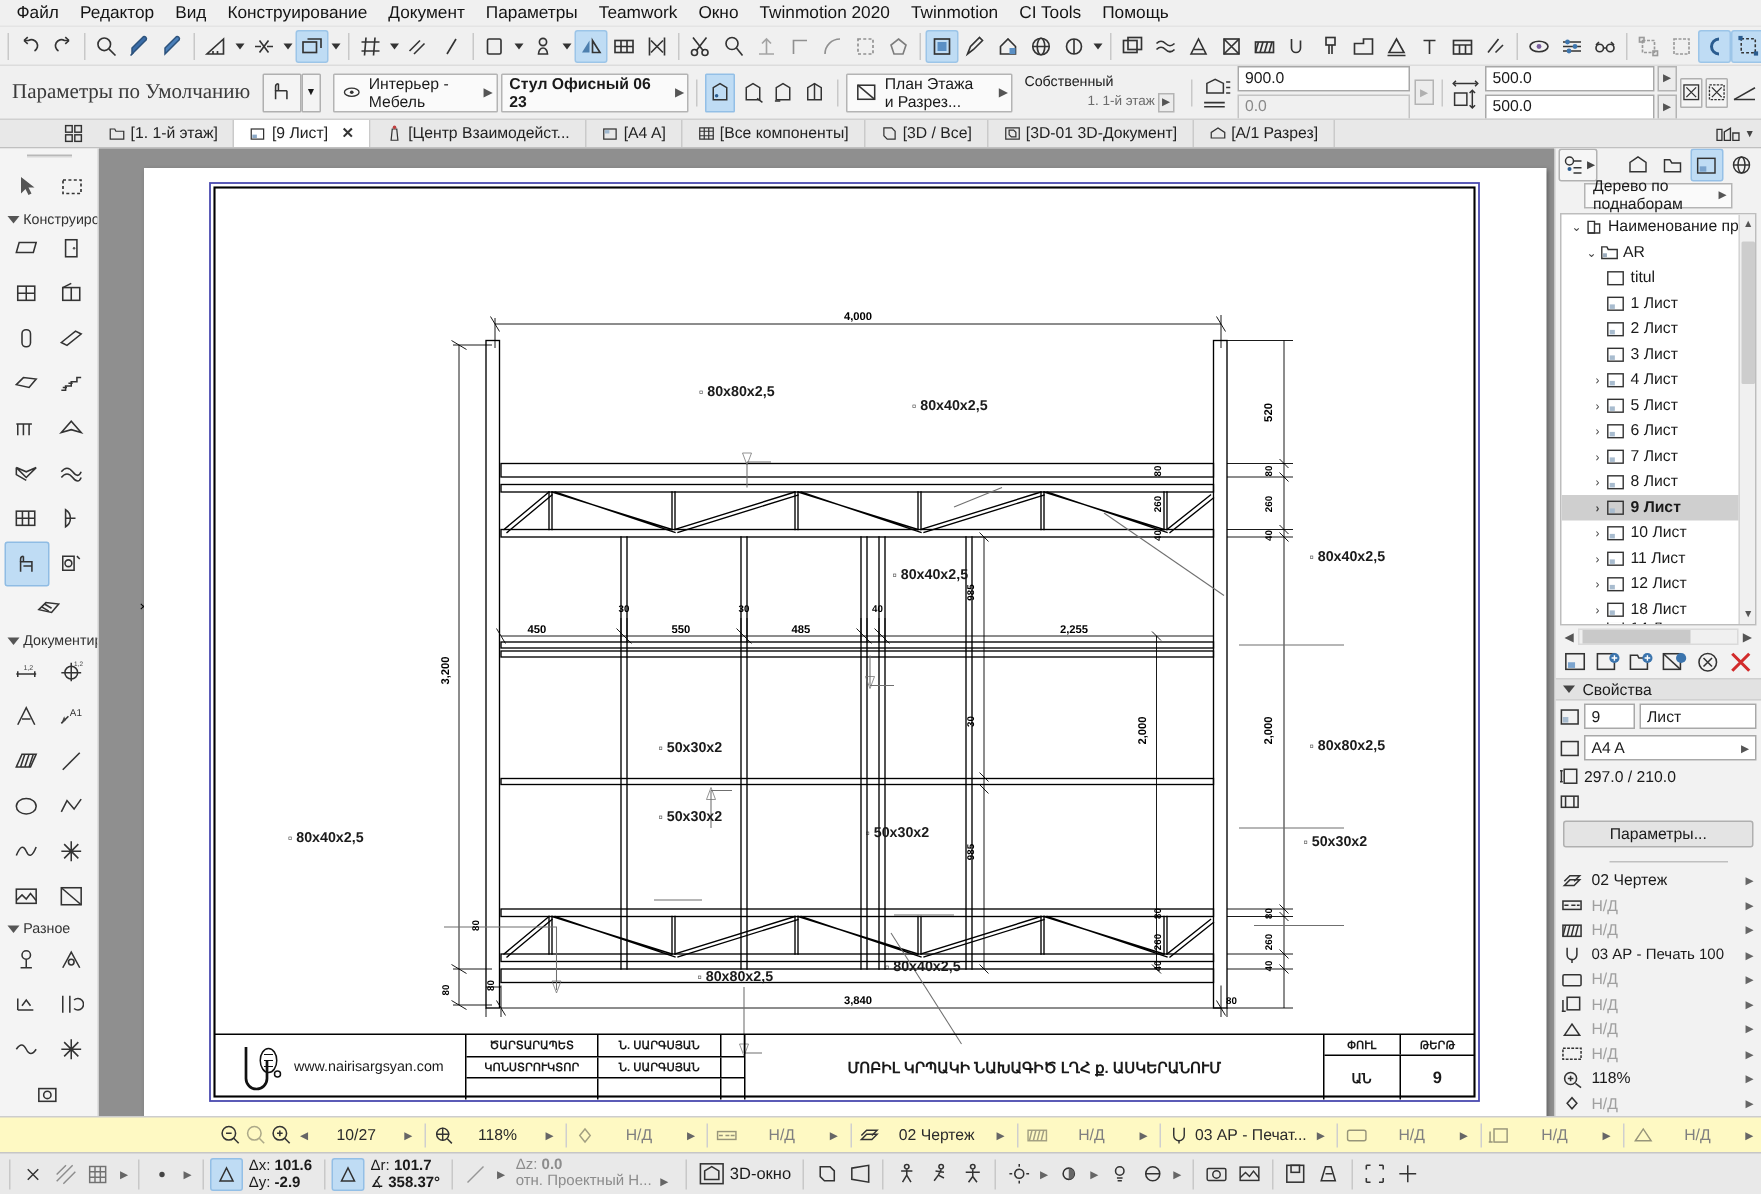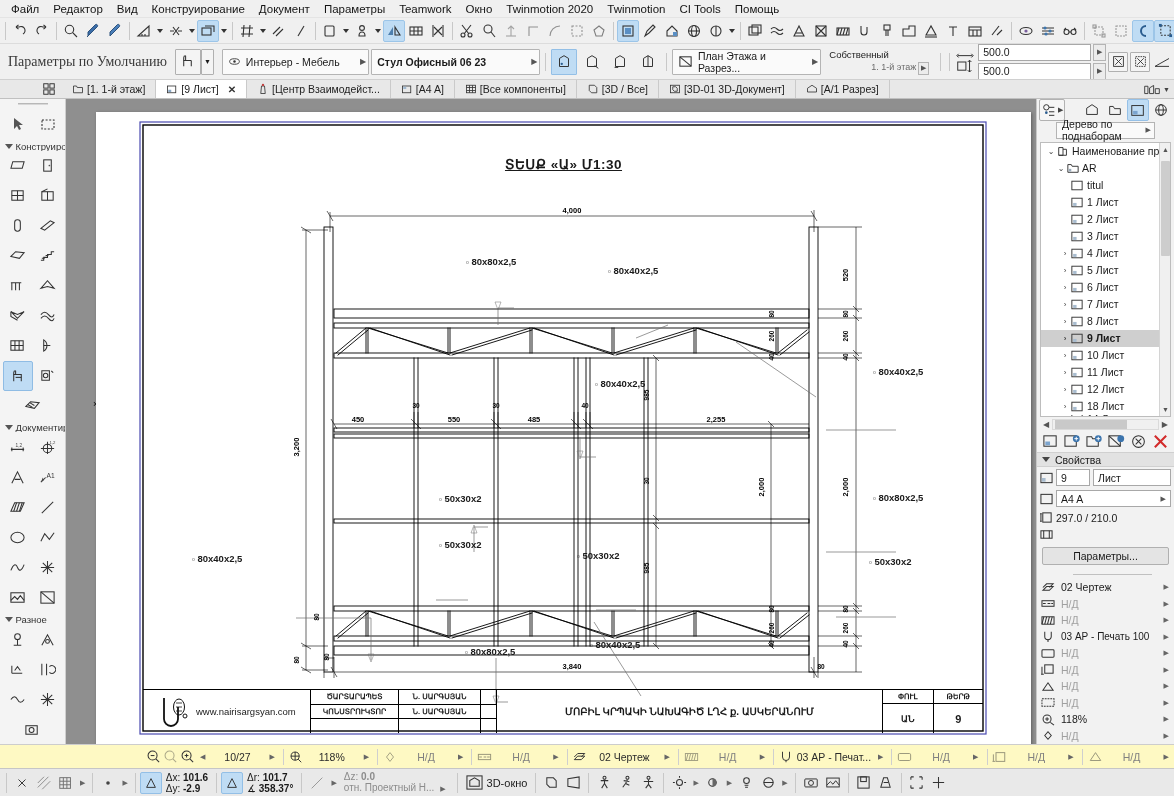--- a/index.html
+++ b/index.html
@@ -571,20 +571,34 @@
       <span class="arr">▶</span>
     </div>
     <div style="display:flex;flex-direction:column;justify-content:center;height:32px;padding:0 6px;min-width:112px">
       <span style="font-size:9.5px">Собственный</span>
       <div style="display:flex;align-items:flex-start;justify-content:flex-end;gap:2px;margin-top:2px">
         <span style="font-size:9px;color:#6b6b6b">1. 1-й этаж</span>
         <span class="sm-arrow" style="height:13px;width:11px">▶</span>
       </div>
     </div>
     <div class="tsep"></div>
+    <div style="display:flex;align-items:center;gap:3px">
+      <span>
+          <svg width="22" height="24" viewBox="0 0 24 26">
+            <path class="nb" d="M5 13 L5 6 L11 3 L17 6 L17 13 Z"></path>
+            <path class="nb" d="M3 20 L18 20 M3 23 L18 23"></path>
+            <path class="nb" d="M19 5 L22 5 M19 9 L22 9 M19 13 L22 13"></path>
+          </svg>
+        </span>
+      <div style="display:flex;flex-direction:column;gap:2px">
+        <span class="ib-field" style="width:115px">900.0</span>
+        <span class="ib-field dim" style="width:115px">0.0</span>
+      </div>
+      <span class="sm-arrow" style="height:17px;color:#b0b0b0">▶</span>
+    </div>
     <div class="tsep"></div>
     <div style="display:flex;align-items:center;gap:3px">
       <span>
           <svg width="20" height="24" viewBox="0 0 22 26">
             <path class="nb" d="M3 6 L19 6 M4 4 L2 6 L4 8 M18 4 L20 6 L18 8"></path>
             <rect class="nb" x="3" y="13" width="9" height="9"></rect>
             <path class="nb" d="M16 11 L16 24 M14 13 L16 11 L18 13 M14 22 L16 24 L18 22"></path>
           </svg>
         </span>
       <div style="display:flex;flex-direction:column;gap:2px">
@@ -1109,21 +1123,20 @@
             <text transform="translate(678,245) rotate(-90)" font-size="6.5">40</text>
             <text transform="translate(678,497) rotate(-90)" font-size="6.5">80</text>
             <text transform="translate(678,516) rotate(-90)" font-size="6.5">260</text>
             <text transform="translate(678,532) rotate(-90)" font-size="6.5">40</text>
             <text transform="translate(223,505) rotate(-90)" font-size="6.5">80</text>
             <text transform="translate(233,545) rotate(-90)" font-size="6.5">80</text>
             <text x="725" y="557" font-size="6.5">80</text>
           </g>
         </svg>
 
-        <div style="position:absolute;left:0;right:0;top:44px;text-align:center;font-size:13.5px;font-weight:bold;text-decoration:underline;letter-spacing:.5px">ՏԵՍՔ «Ա»  Մ1:30</div>
 
         <div>
           <span style="position:absolute;left:370px;top:144px;font-size:9.5px;font-weight:bold"><span style="font-size:8px">▫</span> <span>80x80x2,5</span></span>
           <span style="position:absolute;left:512px;top:153px;font-size:9.5px;font-weight:bold"><span style="font-size:8px">▫</span> <span>80x40x2,5</span></span>
           <span style="position:absolute;left:777px;top:254px;font-size:9.5px;font-weight:bold"><span style="font-size:8px">▫</span> <span>80x40x2,5</span></span>
           <span style="position:absolute;left:499px;top:266px;font-size:9.5px;font-weight:bold"><span style="font-size:8px">▫</span> <span>80x40x2,5</span></span>
           <span style="position:absolute;left:343px;top:381px;font-size:9.5px;font-weight:bold"><span style="font-size:8px">▫</span> <span>50x30x2</span></span>
           <span style="position:absolute;left:777px;top:380px;font-size:9.5px;font-weight:bold"><span style="font-size:8px">▫</span> <span>80x80x2,5</span></span>
           <span style="position:absolute;left:343px;top:427px;font-size:9.5px;font-weight:bold"><span style="font-size:8px">▫</span> <span>50x30x2</span></span>
           <span style="position:absolute;left:96px;top:441px;font-size:9.5px;font-weight:bold"><span style="font-size:8px">▫</span> <span>80x40x2,5</span></span>

